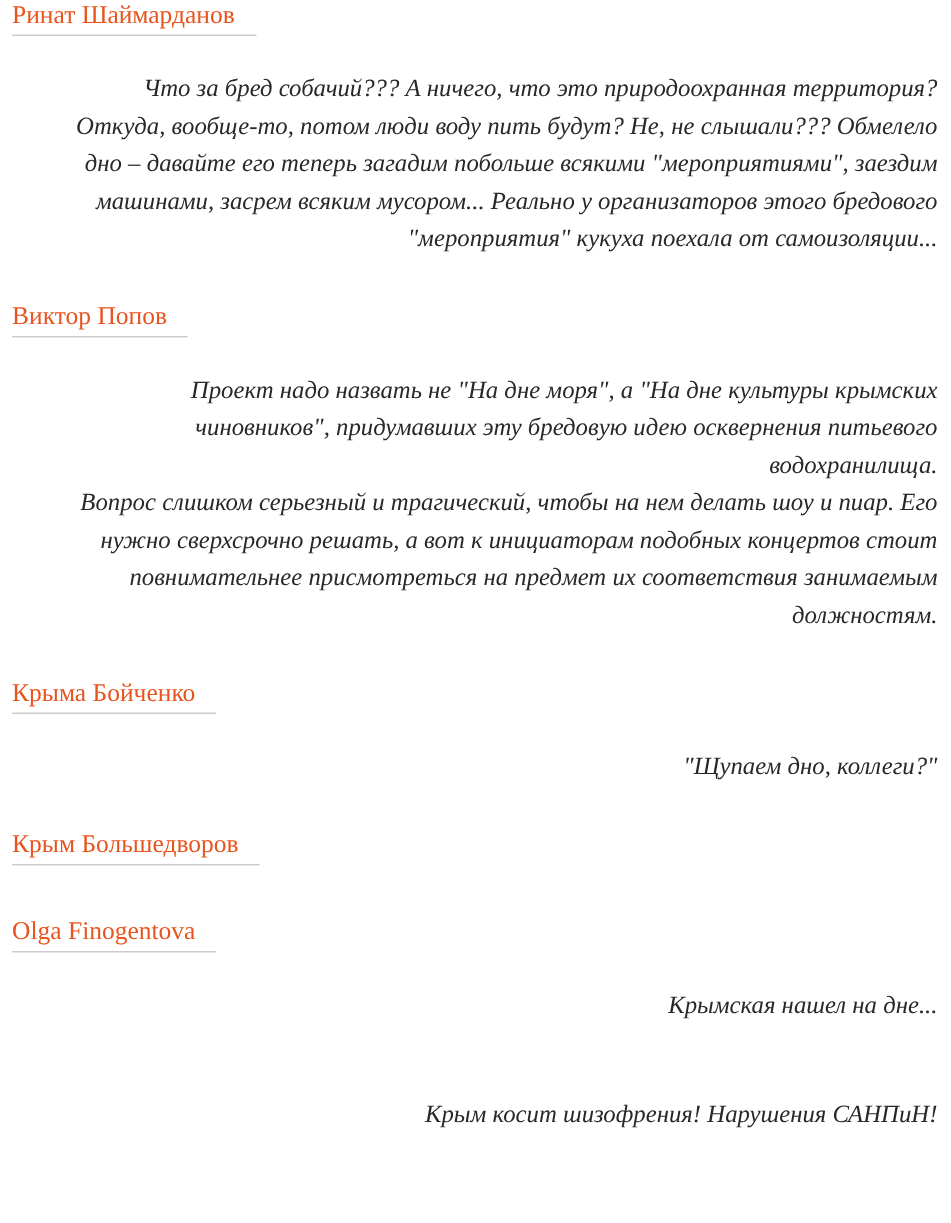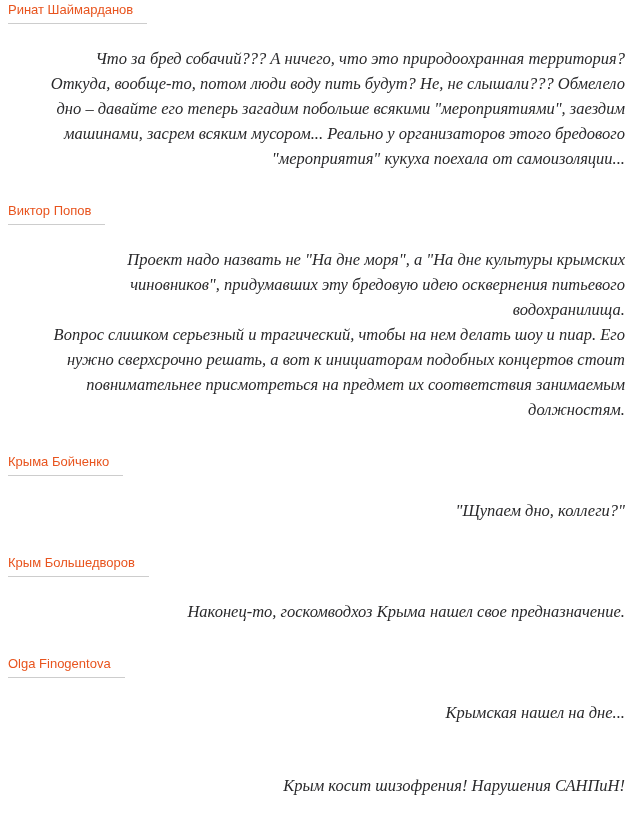--- a/index.html
+++ b/index.html
@@ -22,22 +22,22 @@
 
   .comment {
     margin: 0;
     padding: 0;
   }
 
   .comment-author {
     display: block;
     margin: 0 0 0 8px;
     padding: 0 0 4px 0;
-    font-family: Liberation Sans, sans-serif;
-    font-size: 13px;
+    font-family: Liberation Serif, serif;
+    font-size: 17px;
     line-height: 20px;
     font-weight: 400;
     font-style: normal;
     color: #e8541e;
     text-decoration: none;
     cursor: pointer;
   }
   .comment-author .author-name {
     display: inline-block;
     padding-right: 14px;
@@ -94,21 +94,20 @@
       <span class="author-name">Крыма Бойченко</span>
     </a>
     <div class="comment-body">"Щупаем дно, коллеги?"</div>
     <div class="block-gap"></div>
   </div>
 
   <div class="comment">
     <a class="comment-author" href="#">
       <span class="author-name">Крым Большедворов</span>
     </a>
-    <div class="comment-body">Наконец-то, госкомводхоз Крыма нашел свое предназначение.</div>
     <div class="block-gap"></div>
   </div>
 
   <div class="comment">
     <a class="comment-author" href="#">
       <span class="author-name">Olga Finogentova</span>
     </a>
     <div class="comment-body">Крымская нашел на дне...</div>
     <div class="block-gap"></div>
   </div>

